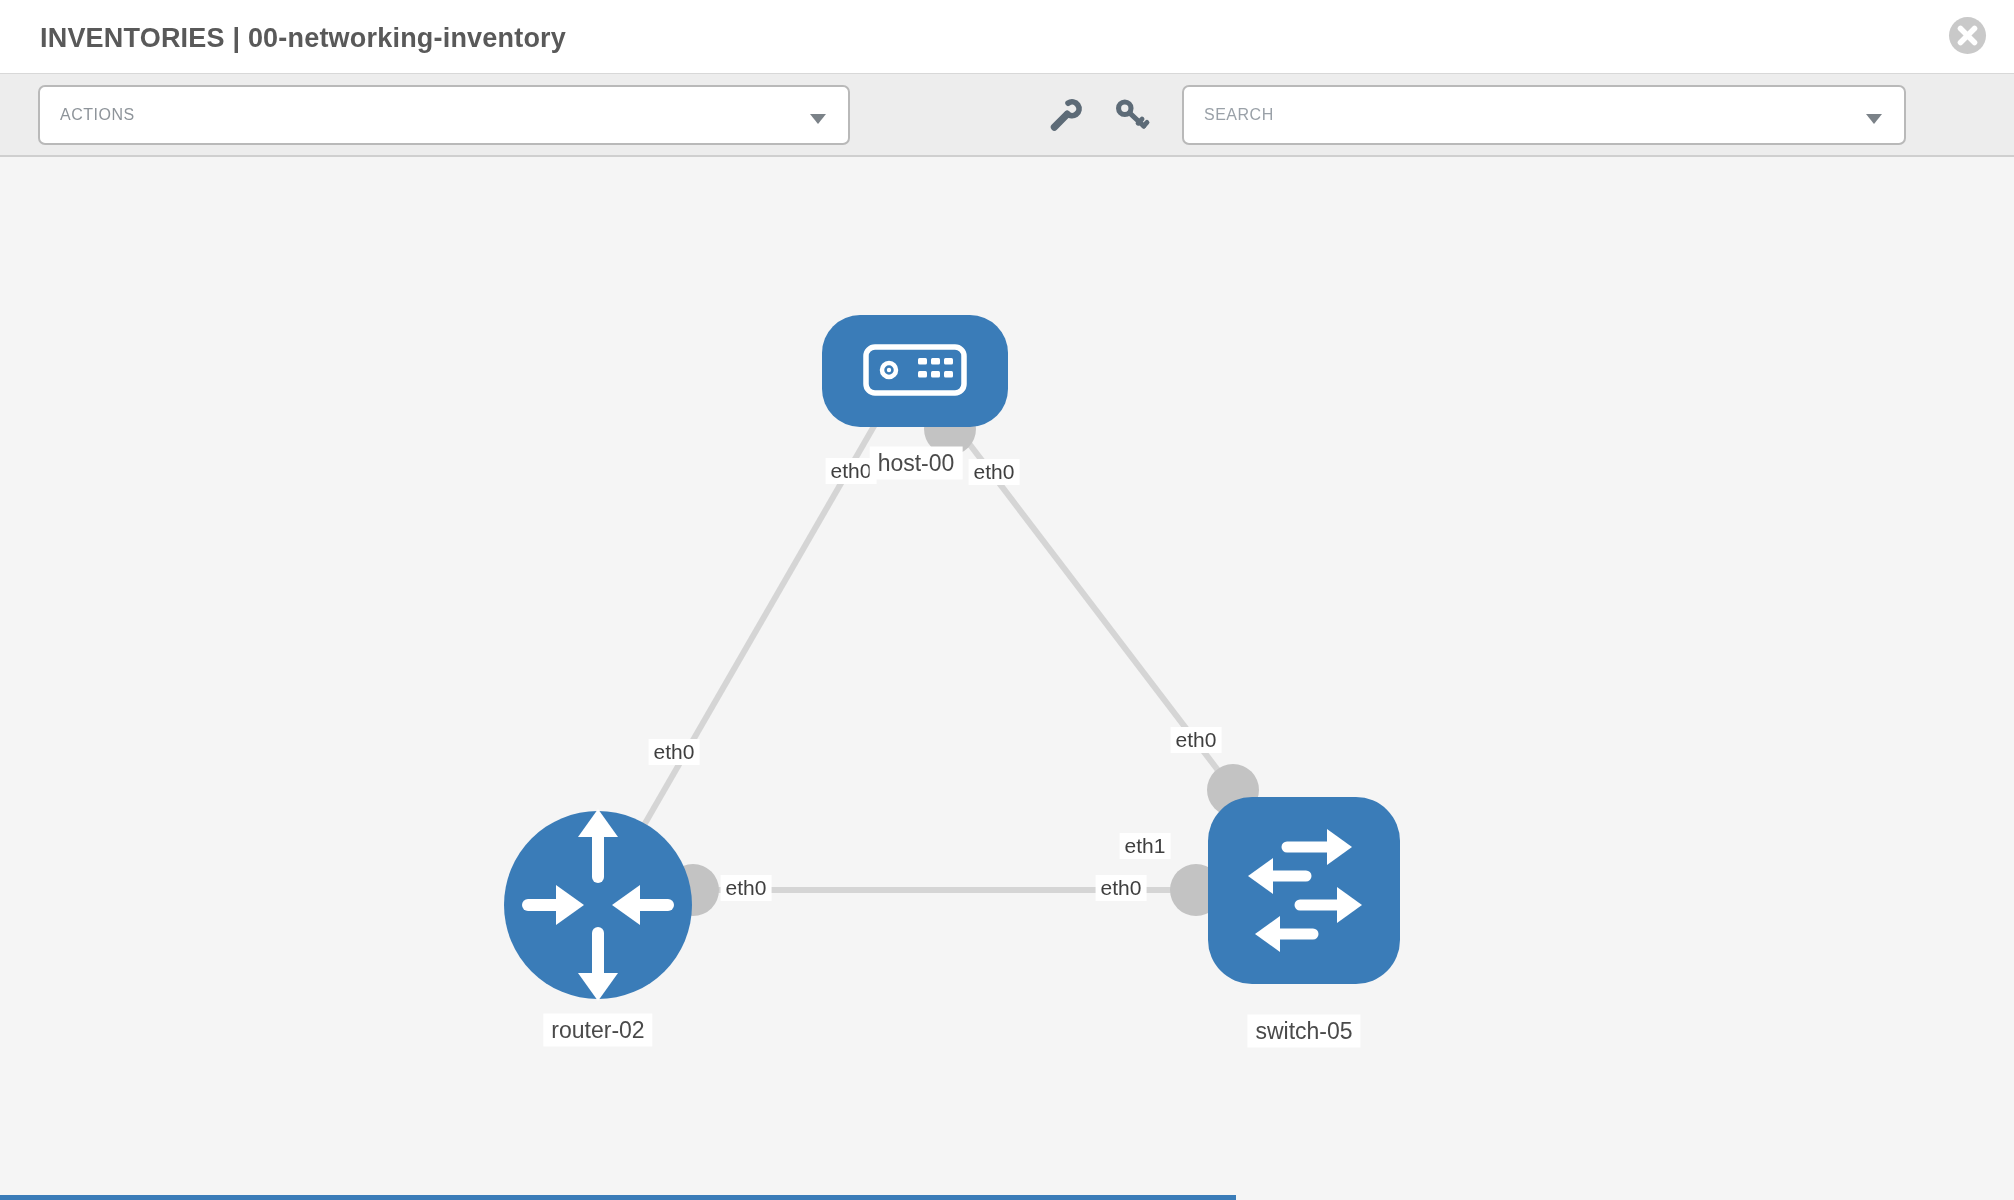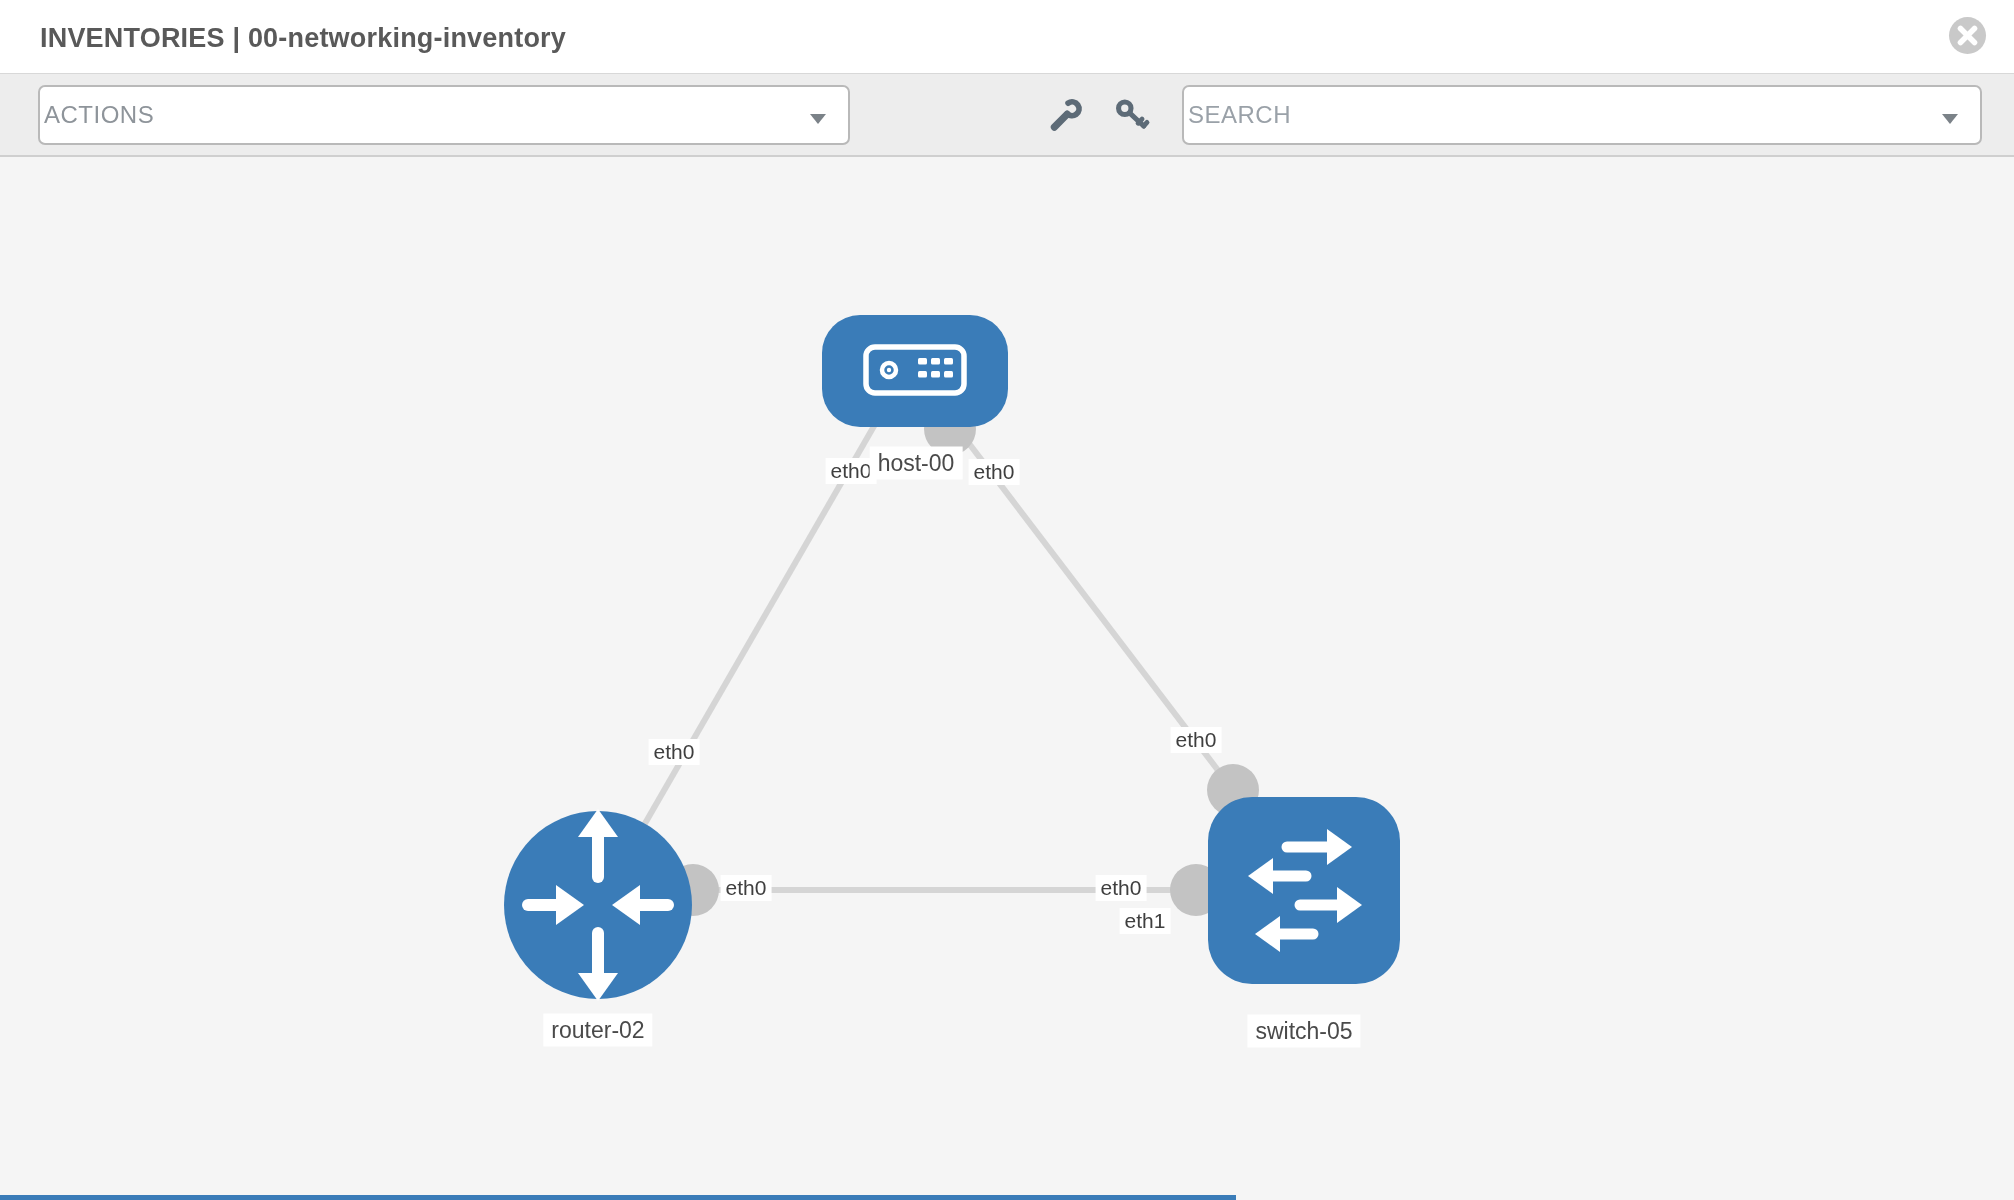--- a/index.html
+++ b/index.html
@@ -21,24 +21,24 @@
   }
   
   .toolbar{
     position:absolute;left:0;top:73px;width:2014px;height:84px;background:#ededed;
     border-top:1px solid #d8d8d8;border-bottom:2px solid #cfcfcf;box-sizing:border-box;
   }
   .dropdown{
     position:absolute;top:11px;height:60px;background:#ffffff;border:2px solid #b9b9b9;
     border-radius:7px;box-sizing:border-box;display:flex;align-items:center;cursor:pointer;
   }
-  .dropdown .dd-label{font-size:24px;color:#8e949a;padding-left:4px;letter-spacing:.5px;}
+  .dropdown .dd-label{font-size:16px;color:#8e949a;padding-left:20px;letter-spacing:.5px;}
   .dropdown .caret{position:absolute;right:22px;top:24px;}
   .dd-actions{left:38px;width:812px;}
-  .dd-search{left:1182px;width:800px;}
+  .dd-search{left:1182px;width:724px;}
   .dd-search .dd-label{color:#9aa1a8;}
   .tool-icon{position:absolute;top:22px;width:40px;height:40px;cursor:pointer;}
   .tool-wrench{left:1046px;}
   .tool-key{left:1112px;}
   
   .canvas{position:absolute;left:0;top:157px;width:2014px;height:1043px;background:#f5f5f5;}
   .node-label,.port-label{
     position:absolute;transform:translate(-50%,-50%);background:#ffffff;
     color:#4a4a4a;white-space:nowrap;
   }
@@ -165,21 +165,21 @@
     </g>
   </svg>
 
   
   <div class="port-label" style="left:851px;top:314px">eth0</div>
   <div class="port-label" style="left:994px;top:315px">eth0</div>
   <div class="port-label" style="left:674px;top:595px">eth0</div>
   <div class="port-label" style="left:1196px;top:583px">eth0</div>
   <div class="port-label" style="left:746px;top:731px">eth0</div>
   <div class="port-label" style="left:1121px;top:731px">eth0</div>
-  <div class="port-label" style="left:1145px;top:764px">eth1</div>
+  <div class="port-label" style="left:1145px;top:689px">eth1</div>
 
   
   <div class="node-label" style="left:916px;top:306px">host-00</div>
   <div class="node-label" style="left:598px;top:873px">router-02</div>
   <div class="node-label" style="left:1304px;top:874px">switch-05</div>
 
   
   
 </div>
 

